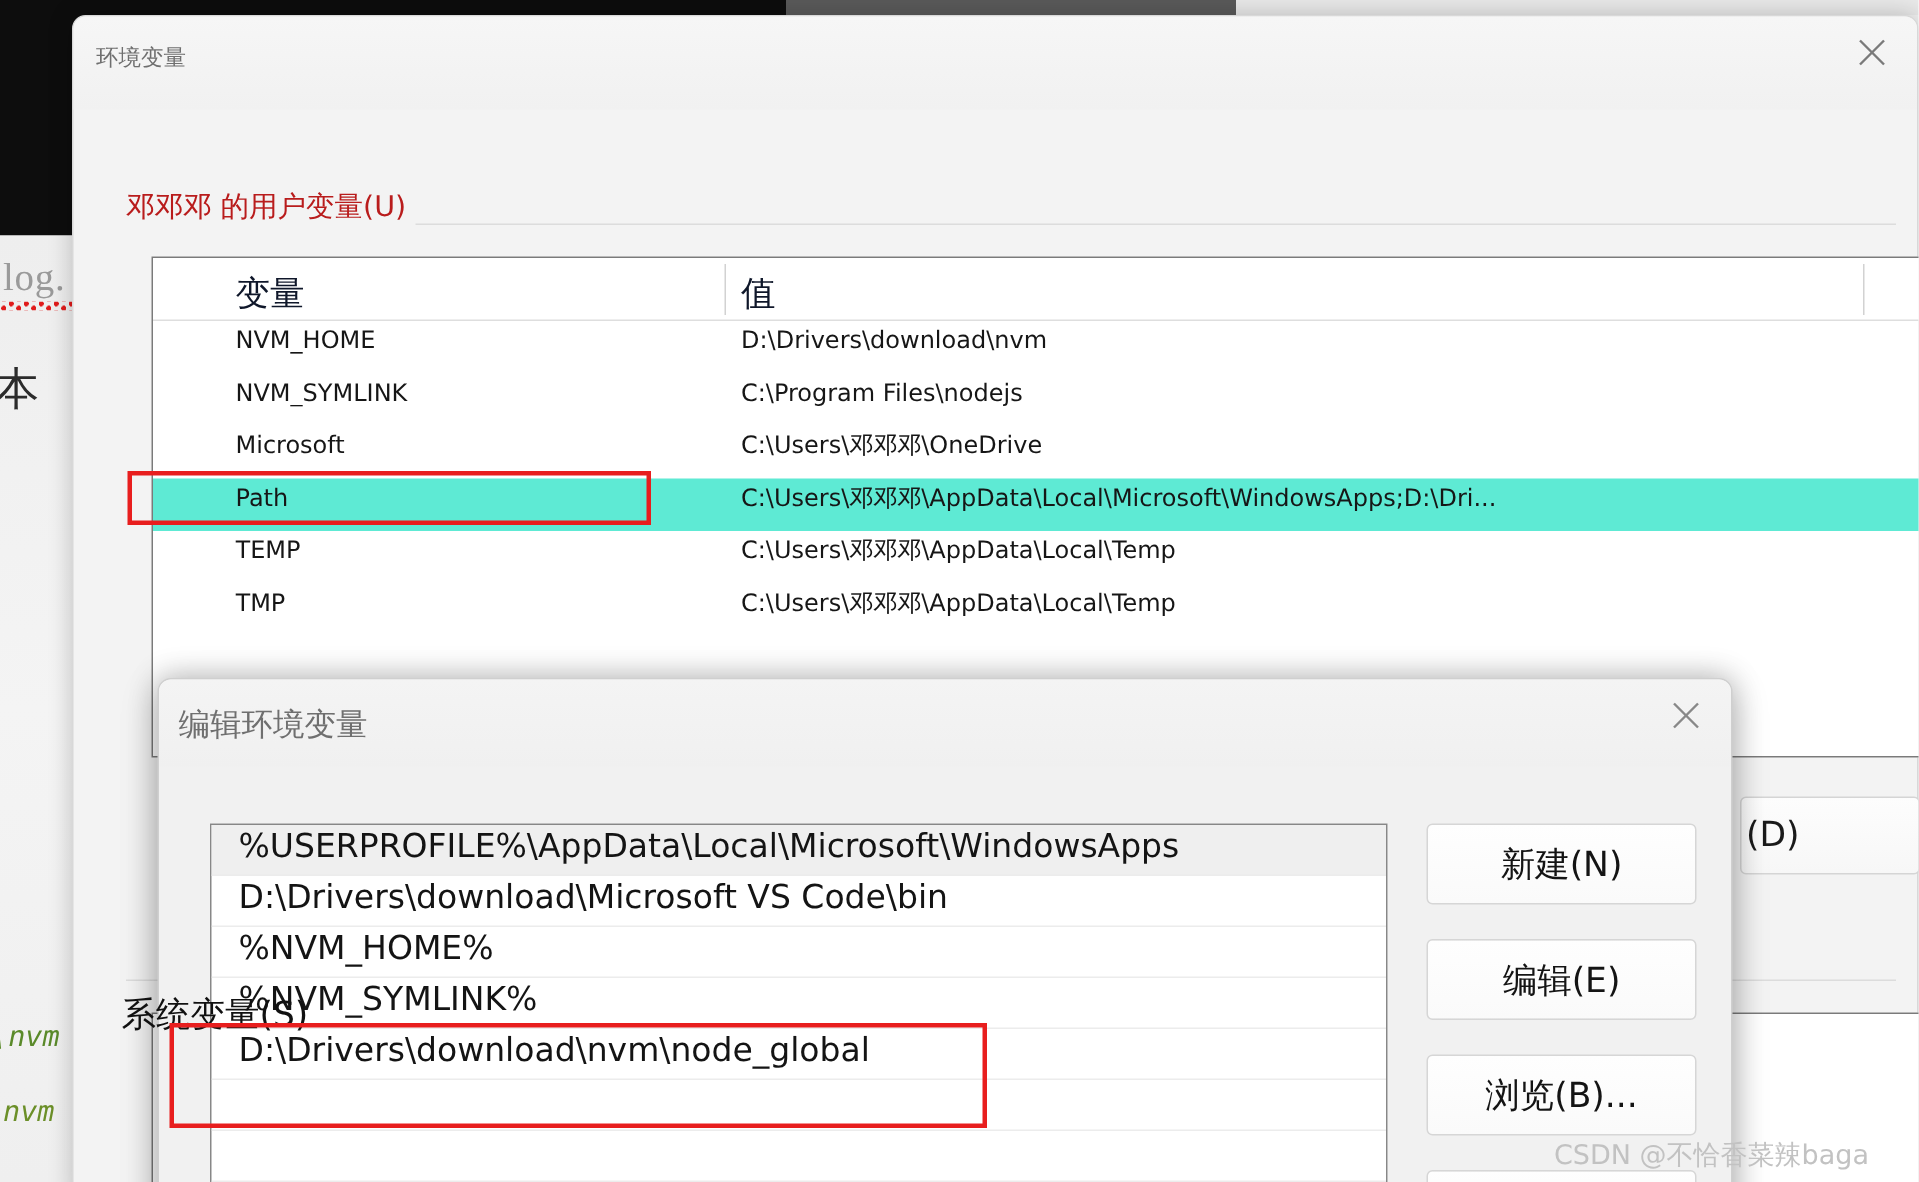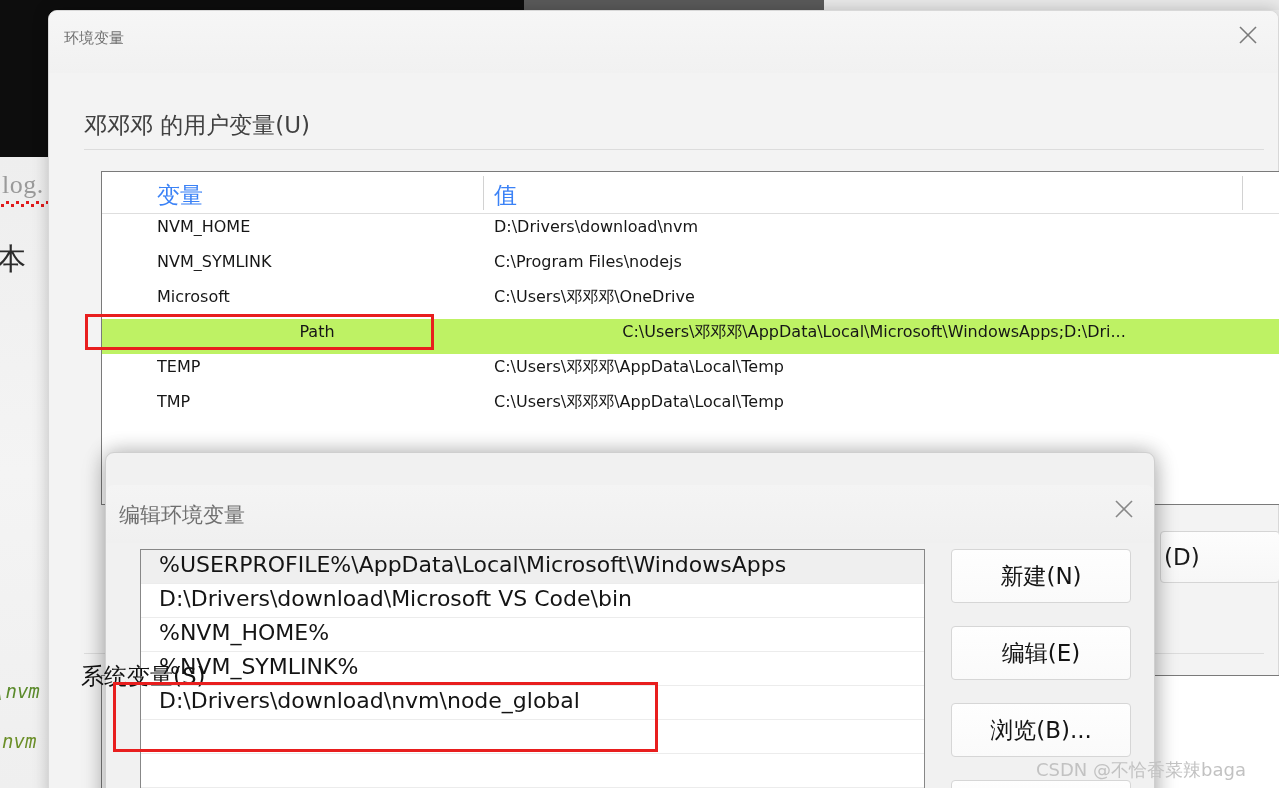--- a/index.html
+++ b/index.html
@@ -86,22 +86,22 @@
   }
   .close-btn {
     position: absolute; right: 0px; top: 0px;
     width: 60px; height: 48px;
     display: flex; align-items: center; justify-content: center;
     color: #7a7a7a;
   }
   .close-btn svg { display: block; }
 
   .group-label {
-    position: absolute; left: 35px; top: 99px;
-    font-size: 23px; color: #404040;
+    position: absolute; left: 35px; top: 114px;
+    font-size: 19px; color: #b91c1c;
     font-family: "DejaVu Sans", sans-serif;
     background: #f3f3f3; padding: 0 6px 0 0; z-index: 3;
   }
   .group-rule {
     position: absolute; left: 35px; top: 138px; width: 1180px; height: 1px;
     background: #dcdcdc;
   }
 
   
   #user-var-table {
@@ -111,38 +111,38 @@
     border: 1px solid #7a7a7a;
     overflow: hidden;
   }
   .uv-header {
     height: 42px; position: relative;
     background: #ffffff;
     border-bottom: 1px solid #dedede;
   }
   .uv-header .hcell {
     position: absolute; top: 8px;
-    font-size: 23px; color: #3b82f6;
+    font-size: 23px; color: #0f172a;
     font-family: "DejaVu Sans", sans-serif;
   }
   .uv-header .hcell.c1 { left: 55px; }
   .uv-header .hcell.c2 { left: 392px; }
   .uv-header .hsep {
     position: absolute; left: 381px; top: 4px; width: 1px; height: 34px;
     background: #d2d2d2;
   }
   .uv-header .hsep2 {
     position: absolute; left: 1140px; top: 4px; width: 1px; height: 34px;
     background: #d2d2d2;
   }
   .uv-row {
     position: relative; height: 35px;
     white-space: nowrap;
   }
-  .uv-row.sel { background: #bef264; text-align: center; }
+  .uv-row.sel { background: #5eead4; }
   .uv-cell {
     position: absolute; top: 3px;
     font-size: 16px; color: #161616;
     font-family: "DejaVu Sans", sans-serif;
     white-space: nowrap; overflow: hidden;
   }
   .uv-cell.name { left: 55px; width: 320px; }
   .uv-cell.value { left: 392px; width: 760px; }
 
   
@@ -189,21 +189,20 @@
     width: 1050px; height: 360px;
     background: #f1f1f1;
     border: 1px solid #cfcfcf;
     border-radius: 9px 9px 0 0;
     box-shadow: 0 -2px 20px rgba(0,0,0,0.20), 0 6px 24px rgba(0,0,0,0.22);
   }
   .edit-titlebar {
     position: relative; height: 58px;
     background: linear-gradient(180deg,#f4f4f4 0%,#f0f0f0 100%);
     border-radius: 8px 8px 0 0;
-    margin-top: 32px;
   }
   .edit-title-text {
     position: absolute; left: 13px; top: 16px;
     font-size: 21px; color: #6f6f6f;
     font-family: "DejaVu Sans", sans-serif;
   }
   .edit-close-btn {
     position: absolute; right: 0px; top: 0px;
     width: 60px; height: 48px;
     display: flex; align-items: center; justify-content: center;

